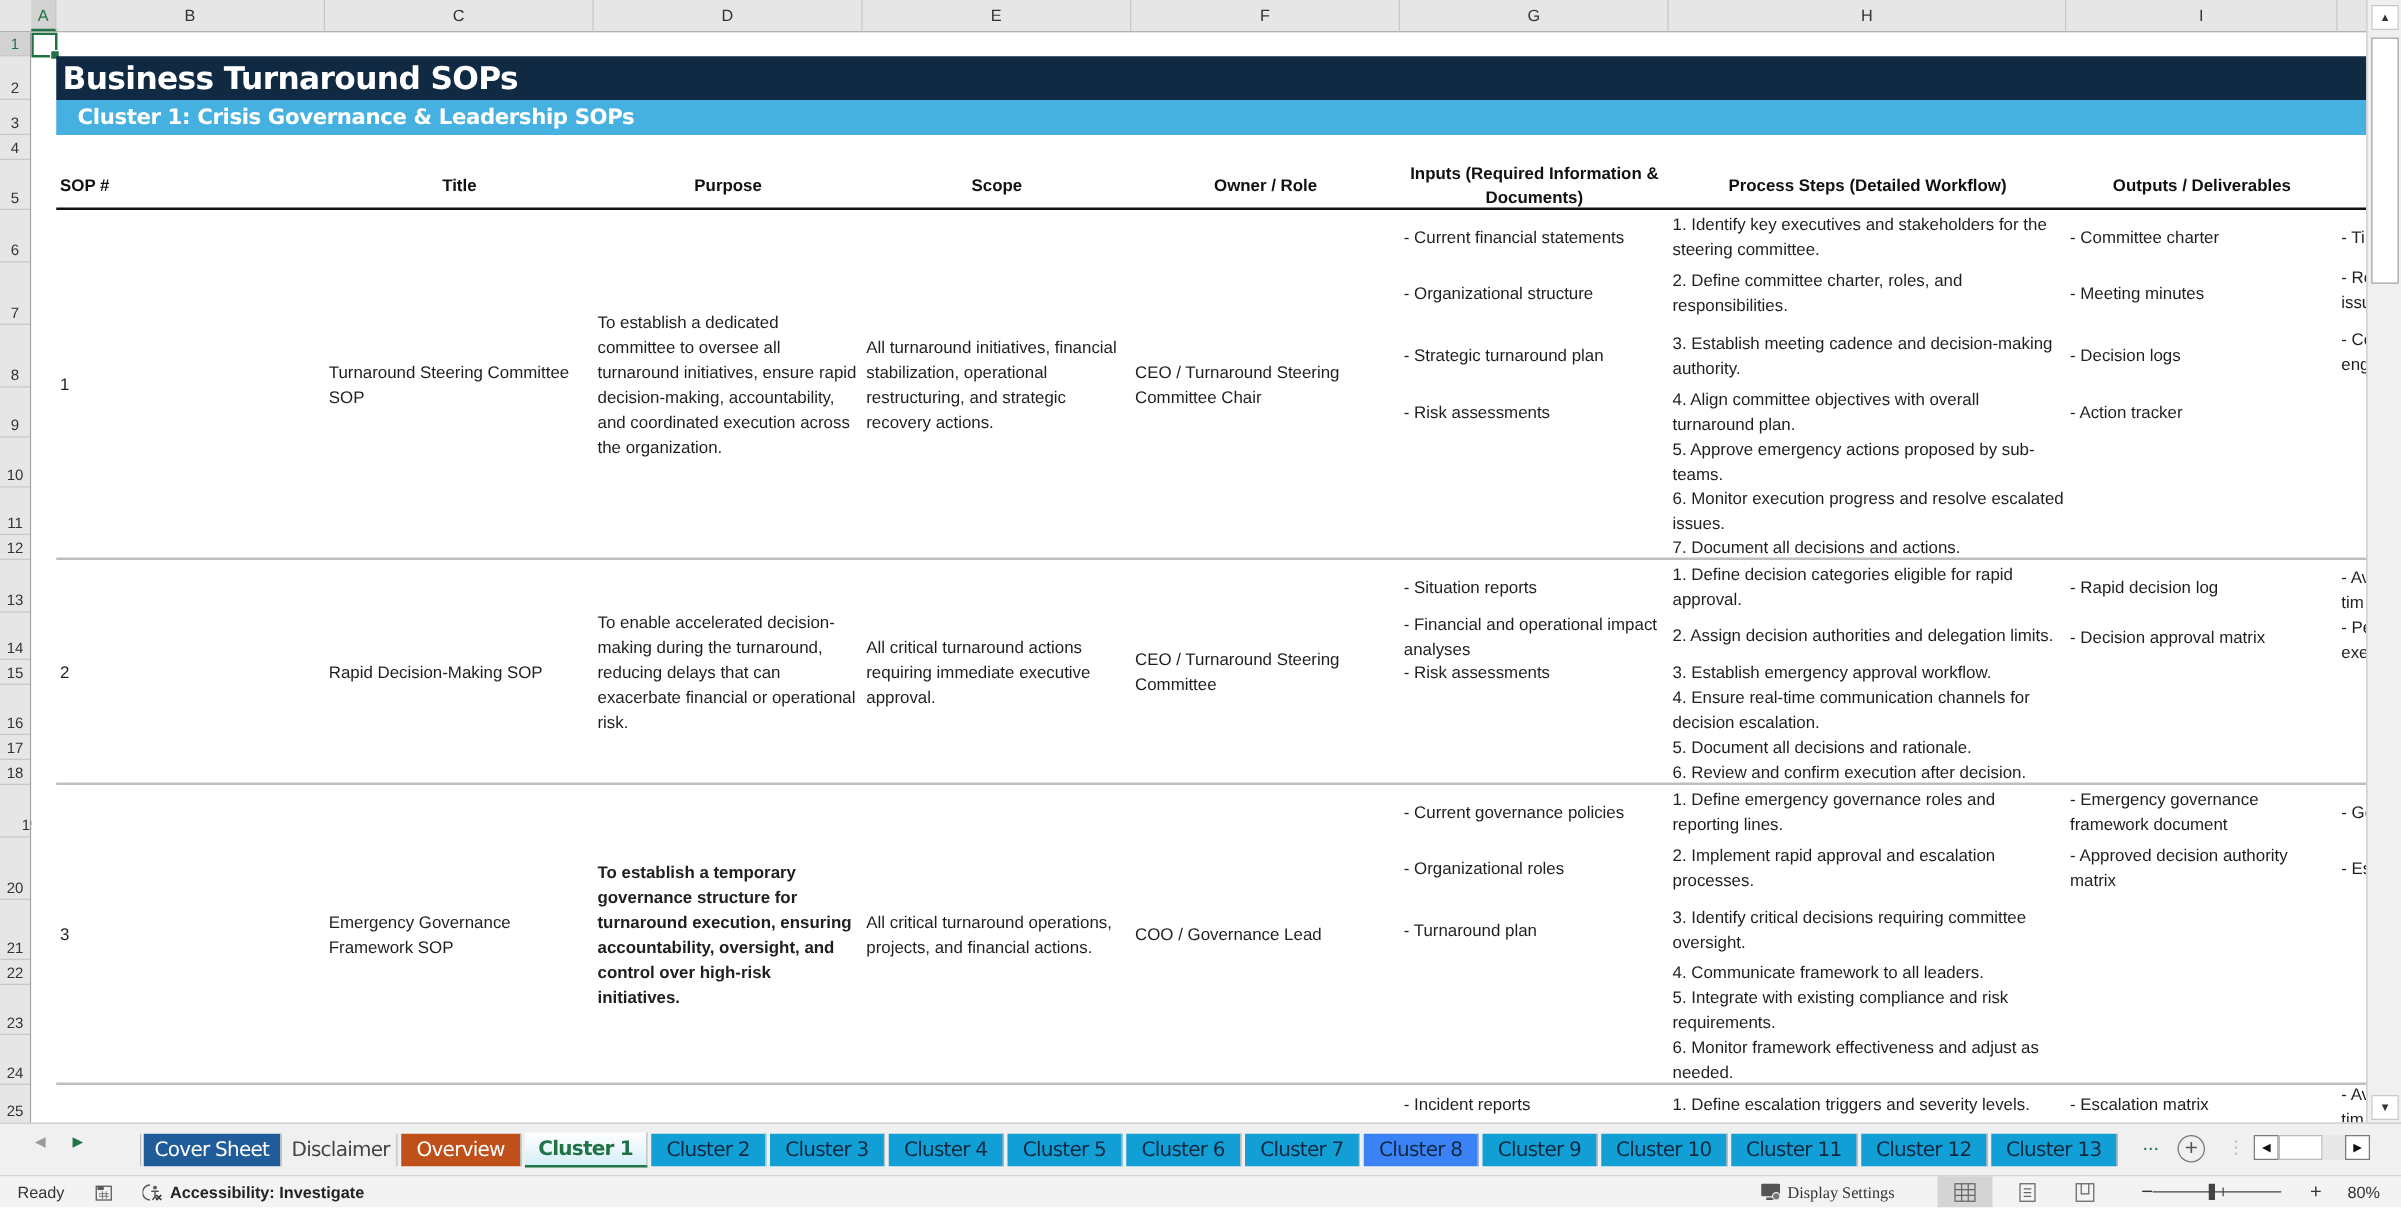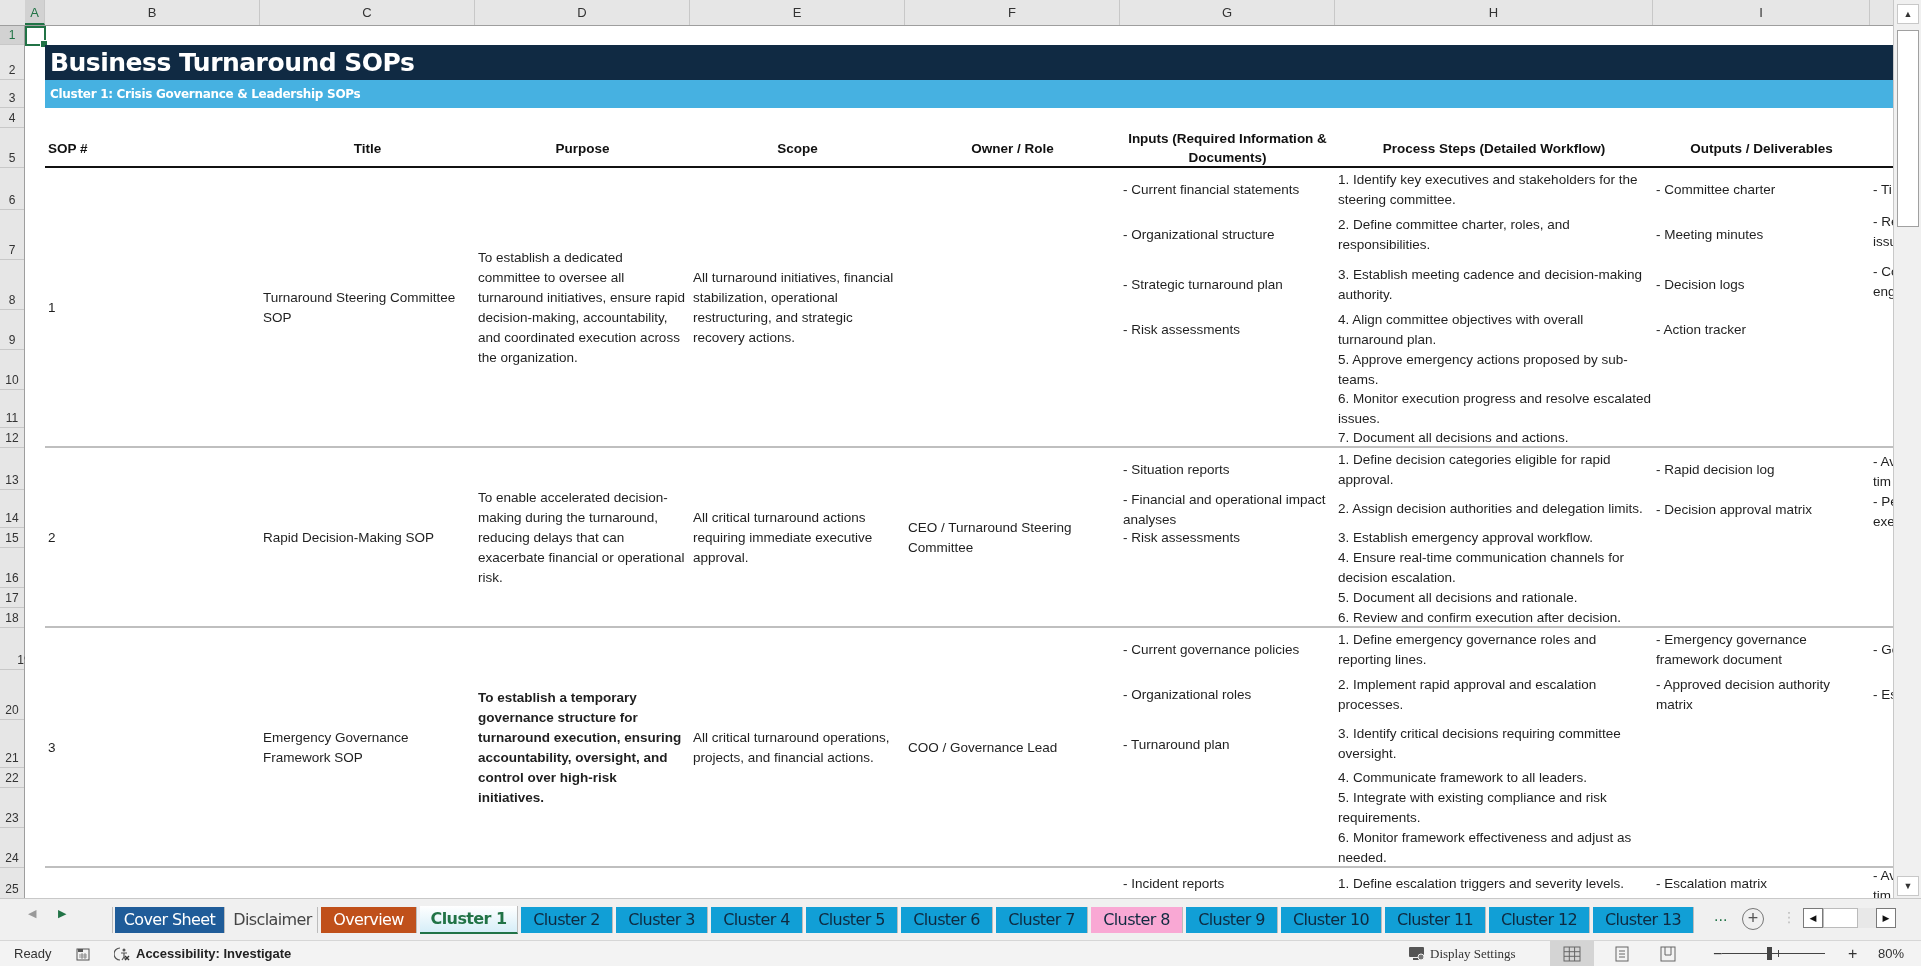--- a/index.html
+++ b/index.html
@@ -17,21 +17,21 @@
   #row-headers { position: absolute; left: 0; top: 26px; width: 25px; height: 872px; background: #e6e6e6; border-right: 1px solid #9e9e9e; }
   .row-hdr { position: absolute; left: 0; width: 24px; text-align: center; font-size: 12px; color: #333; border-bottom: 1px solid #c8c8c8; display: flex; align-items: flex-end; justify-content: center; padding-bottom: 2px; }
   .row-hdr.active { color: #217346; background: #d2d2d2; }
 
   
   #grid { position: absolute; left: 25px; top: 26px; width: 1868px; height: 872px; overflow: hidden; background: #fff; }
   .selected-cell { position: absolute; left: 0; top: 0; width: 21px; height: 20px; border: 2px solid #217346; }
   .selected-cell::after { content: ""; position: absolute; right: -4px; bottom: -4px; width: 6px; height: 6px; background: #217346; border: 1px solid #fff; }
 
   .title-band { position: absolute; left: 20px; top: 19px; width: 1850px; height: 35px; background: #102a43; color: #fff; font-weight: bold; font-size: 25px; line-height: 35px; padding-left: 5px; font-family: "DejaVu Sans", sans-serif; letter-spacing: -0.5px; }
-  .subtitle-band { position: absolute; left: 20px; top: 54px; width: 1850px; height: 28px; background: #46b1e1; color: #fff; font-weight: bold; font-size: 12px; line-height: 28px; padding-left: 5px; font-family: "DejaVu Sans", sans-serif; letter-spacing: -0.3px; }
+  .subtitle-band { position: absolute; left: 20px; top: 54px; width: 1850px; height: 28px; background: #46b1e1; color: #fff; font-weight: bold; font-size: 17px; line-height: 28px; padding-left: 17px; font-family: "DejaVu Sans", sans-serif; letter-spacing: -0.3px; }
 
   .thead-row { position: absolute; left: 20px; top: 102px; width: 1850px; height: 40px; border-bottom: 2px solid #111; }
   .th { position: absolute; top: 0; height: 40px; display: flex; align-items: center; justify-content: center; text-align: center; font-weight: bold; font-size: 13.5px; line-height: 19px; color: #111; }
   .th.left { justify-content: flex-start; padding-left: 3px; }
 
   .sop-block { position: absolute; left: 20px; width: 1850px; border-bottom: 2px solid #bfbfbf; }
   .cell { position: absolute; top: 0; bottom: 0; display: flex; align-items: center; font-size: 13.5px; line-height: 20px; color: #1f1f1f; padding-left: 3px; padding-right: 4px; }
   .list-col { position: absolute; top: 0; bottom: 0; font-size: 13.5px; line-height: 20px; padding-left: 3px; overflow: hidden; }
   .list-item { position: absolute; left: 3px; right: 2px; display: flex; align-items: center; }
   .clip { overflow: hidden; white-space: nowrap; }
@@ -122,20 +122,21 @@
     <div class="th" style="left:1075px;width:215px;">Inputs (Required Information &amp; Documents)</div>
     <div class="th" style="left:1290px;width:318px;">Process Steps (Detailed Workflow)</div>
     <div class="th" style="left:1608px;width:217px;">Outputs / Deliverables</div>
   </div>
 
   <div class="sop-block" style="top:144px;height:278px;">
     <div class="cell" style="left:0;width:215px;">1</div>
     <div class="cell" style="left:215px;width:215px;">Turnaround Steering Committee SOP</div>
     <div class="cell" style="left:430px;width:215px;">To establish a dedicated committee to oversee all turnaround initiatives, ensure rapid decision-making, accountability, and coordinated execution across the organization.</div>
     <div class="cell" style="left:645px;width:215px;">All turnaround initiatives, financial stabilization, operational restructuring, and strategic recovery actions.</div>
+    <div class="cell" style="left:860px;width:215px;">CEO / Turnaround Steering Committee Chair</div>
     <div class="list-col" style="left:1075px;width:215px;">
       <div class="list-item" style="top:0;height:40px;">- Current financial statements</div>
       <div class="list-item" style="top:40px;height:50px;">- Organizational structure</div>
       <div class="list-item" style="top:90px;height:50px;">- Strategic turnaround plan</div>
       <div class="list-item" style="top:140px;height:40px;">- Risk assessments</div>
     </div>
     <div class="list-col" style="left:1290px;width:318px;">
       <div class="list-item" style="top:0;height:40px;">1. Identify key executives and stakeholders for the steering committee.</div>
       <div class="list-item" style="top:40px;height:50px;">2. Define committee charter, roles, and responsibilities.</div>
       <div class="list-item" style="top:90px;height:50px;">3. Establish meeting cadence and decision-making authority.</div>
@@ -254,21 +255,21 @@
       <div class="sheet-tab" style="left: 115px; width: 110px; background: rgb(31, 92, 153); color: rgb(255, 255, 255);">Cover Sheet</div>
       <div class="sheet-tab" style="left: 228px; width: 90px; background: rgb(240, 240, 240); color: rgb(68, 68, 68);">Disclaimer</div>
       <div class="sheet-tab" style="left: 321px; width: 96px; background: rgb(192, 80, 26); color: rgb(255, 255, 255);">Overview</div>
       <div class="sheet-tab active" style="left: 420px; width: 98px;">Cluster 1</div>
       <div class="sheet-tab" style="left: 521px; width: 92px; background: rgb(17, 159, 214); color: rgb(15, 42, 64);">Cluster 2</div>
       <div class="sheet-tab" style="left: 616px; width: 92px; background: rgb(17, 159, 214); color: rgb(15, 42, 64);">Cluster 3</div>
       <div class="sheet-tab" style="left: 711px; width: 92px; background: rgb(17, 159, 214); color: rgb(15, 42, 64);">Cluster 4</div>
       <div class="sheet-tab" style="left: 806px; width: 92px; background: rgb(17, 159, 214); color: rgb(15, 42, 64);">Cluster 5</div>
       <div class="sheet-tab" style="left: 901px; width: 92px; background: rgb(17, 159, 214); color: rgb(15, 42, 64);">Cluster 6</div>
       <div class="sheet-tab" style="left: 996px; width: 92px; background: rgb(17, 159, 214); color: rgb(15, 42, 64);">Cluster 7</div>
-      <div class="sheet-tab" style="left: 1091px; width: 92px; background: #f9a8d4; color: rgb(15, 42, 64);">Cluster 8</div>
+      <div class="sheet-tab" style="left: 1091px; width: 92px; background: #3b82f6; color: rgb(15, 42, 64);">Cluster 8</div>
       <div class="sheet-tab" style="left: 1186px; width: 92px; background: rgb(17, 159, 214); color: rgb(15, 42, 64);">Cluster 9</div>
       <div class="sheet-tab" style="left: 1281px; width: 101px; background: rgb(17, 159, 214); color: rgb(15, 42, 64);">Cluster 10</div>
       <div class="sheet-tab" style="left: 1385px; width: 101px; background: rgb(17, 159, 214); color: rgb(15, 42, 64);">Cluster 11</div>
       <div class="sheet-tab" style="left: 1489px; width: 101px; background: rgb(17, 159, 214); color: rgb(15, 42, 64);">Cluster 12</div>
       <div class="sheet-tab" style="left: 1593px; width: 101px; background: rgb(17, 159, 214); color: rgb(15, 42, 64);">Cluster 13</div>
     </div>
   <span class="tab-more" style="left:1714px;">...</span>
   <span class="tab-add" style="left:1742px;">+</span>
   <span class="tab-sep" style="left:1782px;">⋮</span>
   <div class="hscroll" style="left:1803px;width:88px;">

